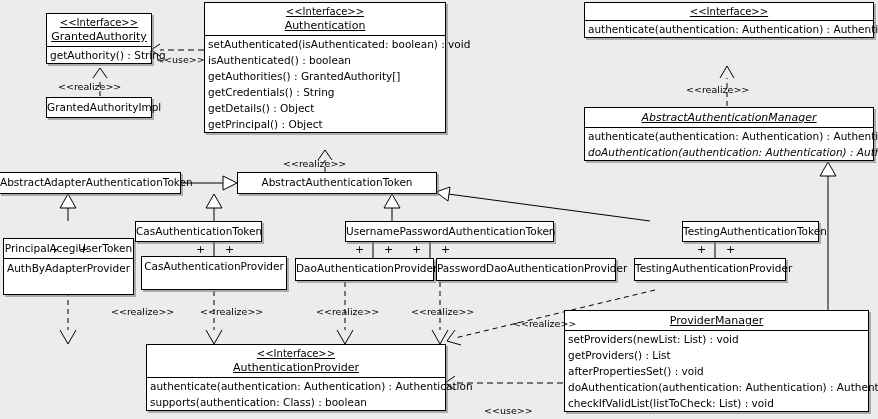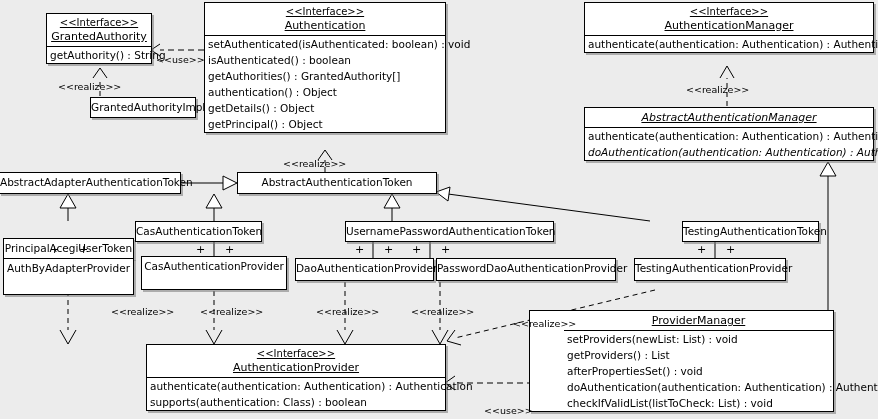--- a/index.html
+++ b/index.html
@@ -182,41 +182,40 @@
   <div class="uml-box" style="left:46px; top:13px; width:106px;">
     <div class="uml-head with-sep">
       <span class="stereotype">&lt;&lt;Interface&gt;&gt;</span>
       <span class="cls-name">GrantedAuthority</span>
     </div>
     <div class="uml-members">
       <div class="member">getAuthority() : String</div>
     </div>
   </div>
 
-  <div class="uml-simple" style="left:46px; top:97px; width:106px; height:21px;margin-left:44px;">GrantedAuthorityImpl</div>
+  <div class="uml-simple" style="left:46px; top:97px; width:106px; height:21px;">GrantedAuthorityImpl</div>
 
   <div class="uml-box" style="left:204px; top:2px; width:242px;">
     <div class="uml-head with-sep">
       <span class="stereotype">&lt;&lt;Interface&gt;&gt;</span>
       <span class="cls-name">Authentication</span>
     </div>
     <div class="uml-members">
       <div class="member">setAuthenticated(isAuthenticated: boolean) : void</div>
       <div class="member">isAuthenticated() : boolean</div>
       <div class="member">getAuthorities() : GrantedAuthority[]</div>
-      <div class="member">authentication() : Object</div>
+      <div class="member">getCredentials() : String</div>
       <div class="member">getDetails() : Object</div>
       <div class="member">getPrincipal() : Object</div>
     </div>
   </div>
 
   <div class="uml-box" style="left:584px; top:2px; width:290px;">
     <div class="uml-head with-sep">
       <span class="stereotype">&lt;&lt;Interface&gt;&gt;</span>
-      <span class="cls-name">AuthenticationManager</span>
     </div>
     <div class="uml-members">
       <div class="member">authenticate(authentication: Authentication) : Authentication</div>
     </div>
   </div>
 
   <div class="uml-box" style="left:584px; top:107px; width:290px;">
     <div class="uml-head with-sep">
       <span class="cls-name abstract">AbstractAuthenticationManager</span>
     </div>
@@ -252,21 +251,21 @@
     <div class="uml-head with-sep">
       <span class="stereotype">&lt;&lt;Interface&gt;&gt;</span>
       <span class="cls-name">AuthenticationProvider</span>
     </div>
     <div class="uml-members">
       <div class="member">authenticate(authentication: Authentication) : Authentication</div>
       <div class="member">supports(authentication: Class) : boolean</div>
     </div>
   </div>
 
-  <div class="uml-box" style="left:529px; top:310px; width:305px;padding-left:34px;">
+  <div class="uml-box" style="left:564px; top:310px; width:305px;">
     <div class="uml-head with-sep">
       <span class="cls-name">ProviderManager</span>
     </div>
     <div class="uml-members">
       <div class="member">setProviders(newList: List) : void</div>
       <div class="member">getProviders() : List</div>
       <div class="member">afterPropertiesSet() : void</div>
       <div class="member">doAuthentication(authentication: Authentication) : Authentication</div>
       <div class="member">checkIfValidList(listToCheck: List) : void</div>
     </div>

